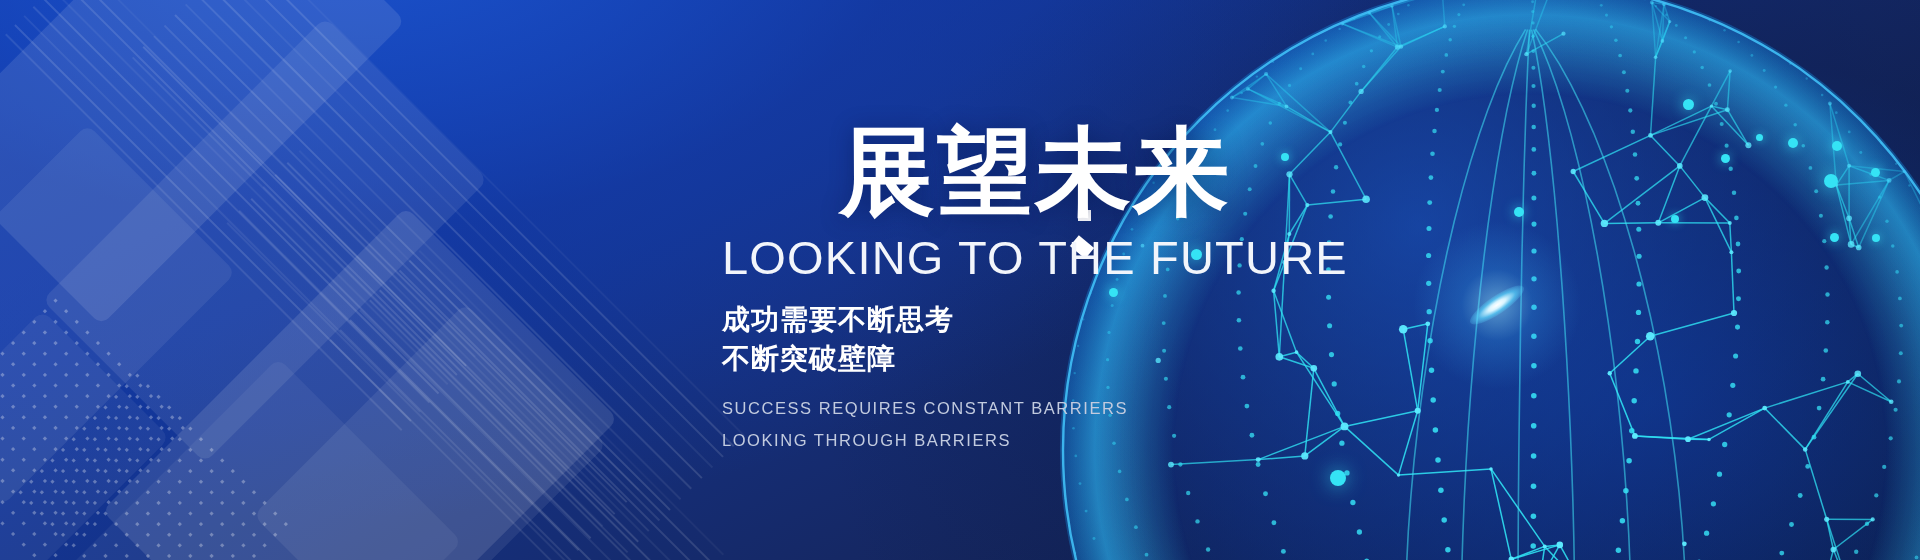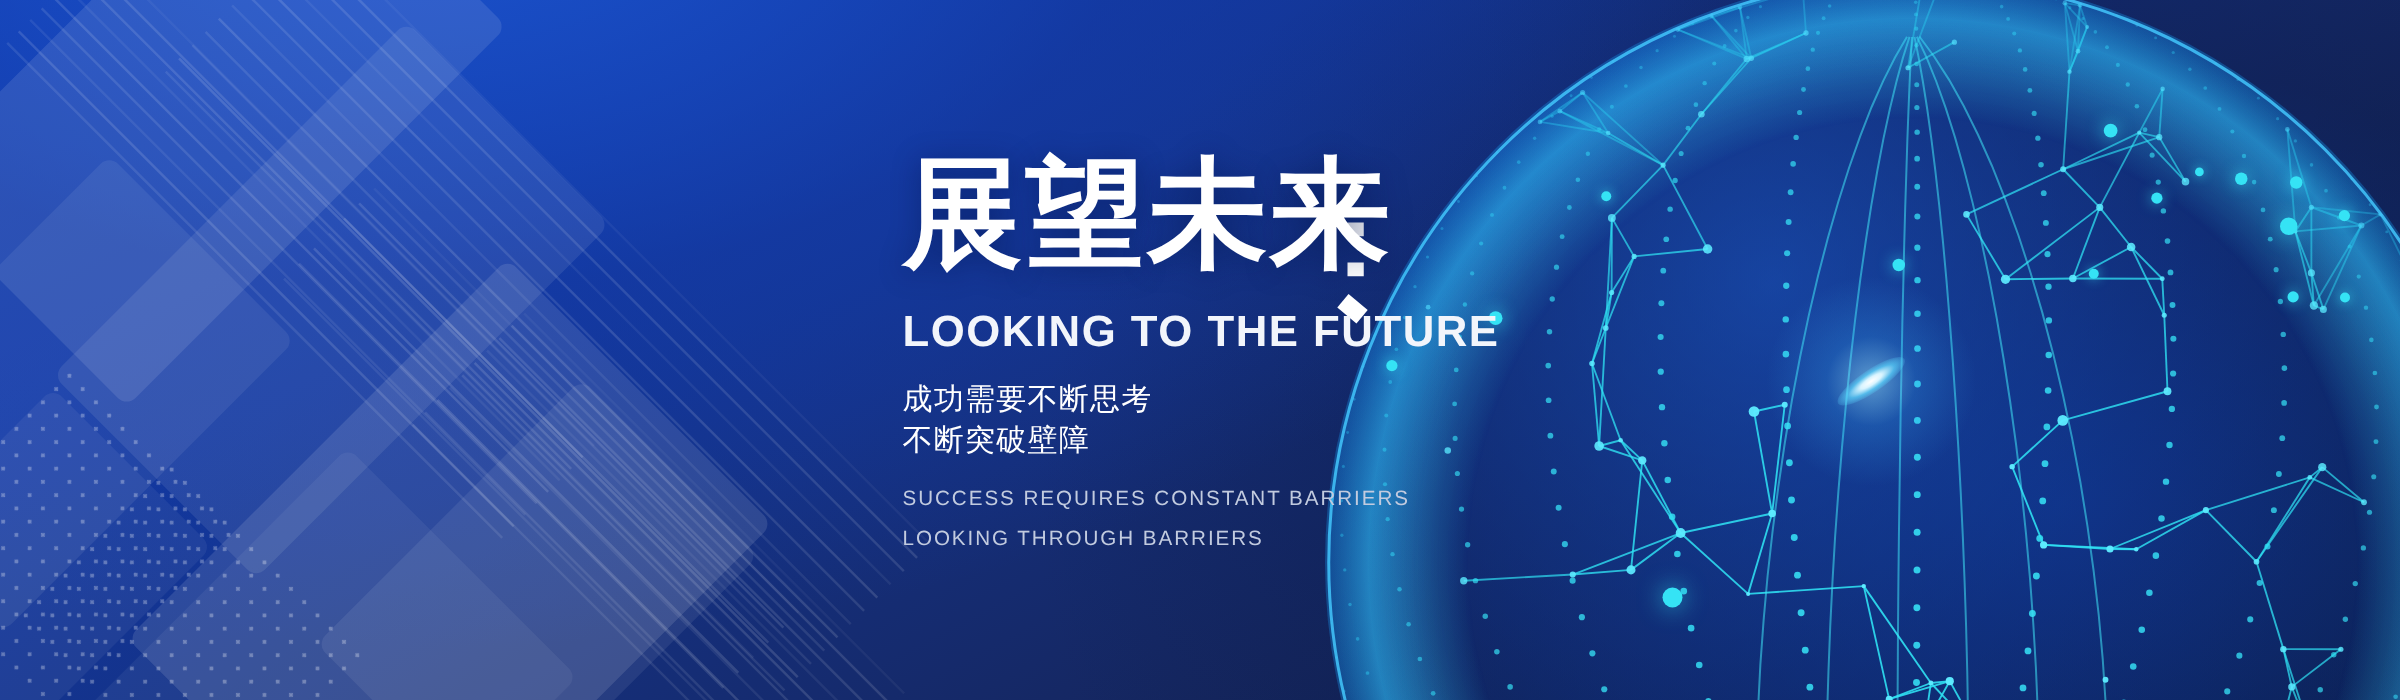--- a/index.html
+++ b/index.html
@@ -43,28 +43,29 @@
     border-radius:50%;
   }
   .particle{position:absolute;border-radius:50%;background:#35E3F5;}
 
   
   #copy{position:absolute;left:722px;top:124px;}
   .t-cn{
     font-size:96px;line-height:1;font-weight:bold;color:#ffffff;
     letter-spacing:2px;white-space:nowrap;
     text-shadow:0 2px 22px rgba(0,18,70,.45);
+    text-align:center;
   }
   .t-en{
-    margin-top:28px;font-size:35px;line-height:1;color:#f2f5fb;
-    letter-spacing:1.2px;white-space:nowrap;font-weight:700;
+    margin-top:14px;font-size:47px;line-height:1;color:#f2f5fb;
+    letter-spacing:1.2px;white-space:nowrap;font-weight:400;
   }
   .s-cn{
-    margin-top:20px;font-size:24px;line-height:1.38;color:#ffffff;
-    letter-spacing:1px;white-space:nowrap;font-weight:400;
+    margin-top:20px;font-size:28px;line-height:1.38;color:#ffffff;
+    letter-spacing:1px;white-space:nowrap;font-weight:700;
   }
   .s-en{
     margin-top:14px;font-size:16.5px;line-height:1.95;color:#c2cbdf;
     letter-spacing:1.55px;white-space:nowrap;font-weight:400;
   }
 
   #corner{
     position:absolute;right:42px;top:8px;text-align:right;
     font-size:26px;line-height:1.42;color:#ffffff;letter-spacing:1.5px;font-weight:400;
   }

